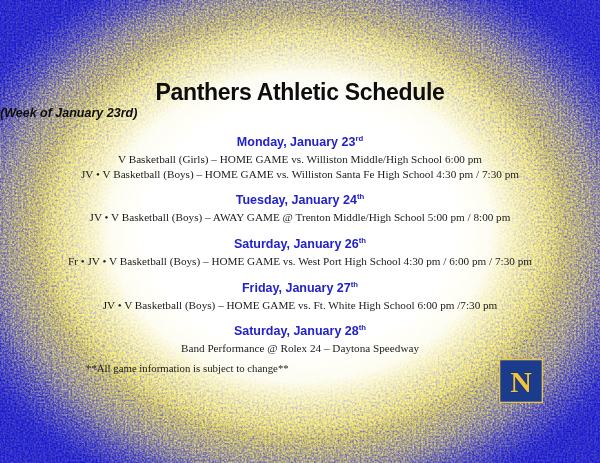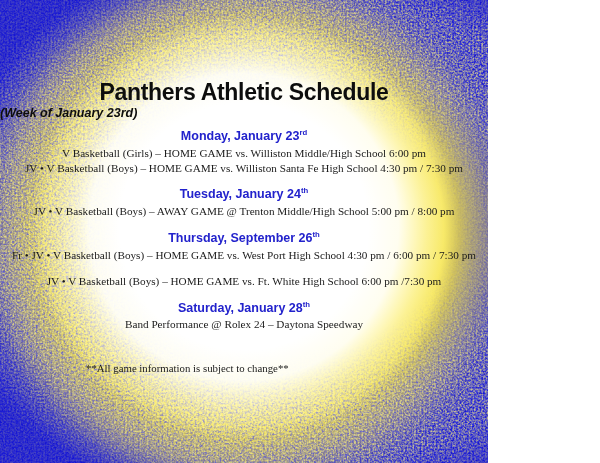--- a/index.html
+++ b/index.html
@@ -10,21 +10,21 @@
   }
   body {
     width: 600px;
     height: 463px;
     overflow: hidden;
     font-family: "Liberation Serif", serif;
   }
 
   #flyer {
     position: relative;
-    width: 488px;
+    width: 600px;
     height: 463px;
     overflow: hidden;
     background: #ffffff;
   }
 
   
   .border-layer {
     position: absolute;
     inset: 0;
     pointer-events: none;
@@ -93,21 +93,21 @@
     text-align: left;
     font-family: "Liberation Sans", sans-serif;
     font-weight: bold;
     font-style: italic;
     font-size: 12.5px;
     color: #0d0d0d;
   }
 
   .schedule {
     position: absolute;
-    top: 128px;
+    top: 134px;
     left: 0;
     right: 0;
     text-align: center;
   }
 
   .day-block {
     margin-bottom: 11px;
   }
 
   .day-heading {
@@ -207,25 +207,26 @@
         <div class="event-line">V Basketball (Girls) – HOME GAME vs. Williston Middle/High School 6:00 pm</div>
         <div class="event-line">JV • V Basketball (Boys) – HOME GAME vs. Williston Santa Fe High School 4:30 pm / 7:30 pm</div>
       </div>
 
       <div class="day-block">
         <div class="day-heading"><span>Tuesday, January 24</span><sup>th</sup></div>
         <div class="event-line">JV • V Basketball (Boys) – AWAY GAME @ Trenton Middle/High School 5:00 pm / 8:00 pm</div>
       </div>
 
       <div class="day-block">
-        <div class="day-heading"><span>Thursday, September 26</span><sup>th</sup></div>
+        <div class="day-heading"><span>Saturday, January 26</span><sup>th</sup></div>
         <div class="event-line">Fr • JV • V Basketball (Boys) – HOME GAME vs. West Port High School 4:30 pm / 6:00 pm / 7:30 pm</div>
       </div>
 
       <div class="day-block">
+        <div class="day-heading"><span>Friday, January 27</span><sup>th</sup></div>
         <div class="event-line">JV • V Basketball (Boys) – HOME GAME vs. Ft. White High School 6:00 pm /7:30 pm</div>
       </div>
 
       <div class="day-block">
         <div class="day-heading"><span>Saturday, January 28</span><sup>th</sup></div>
         <div class="event-line">Band Performance @ Rolex 24 – Daytona Speedway</div>
       </div>
 
     </div>
 

